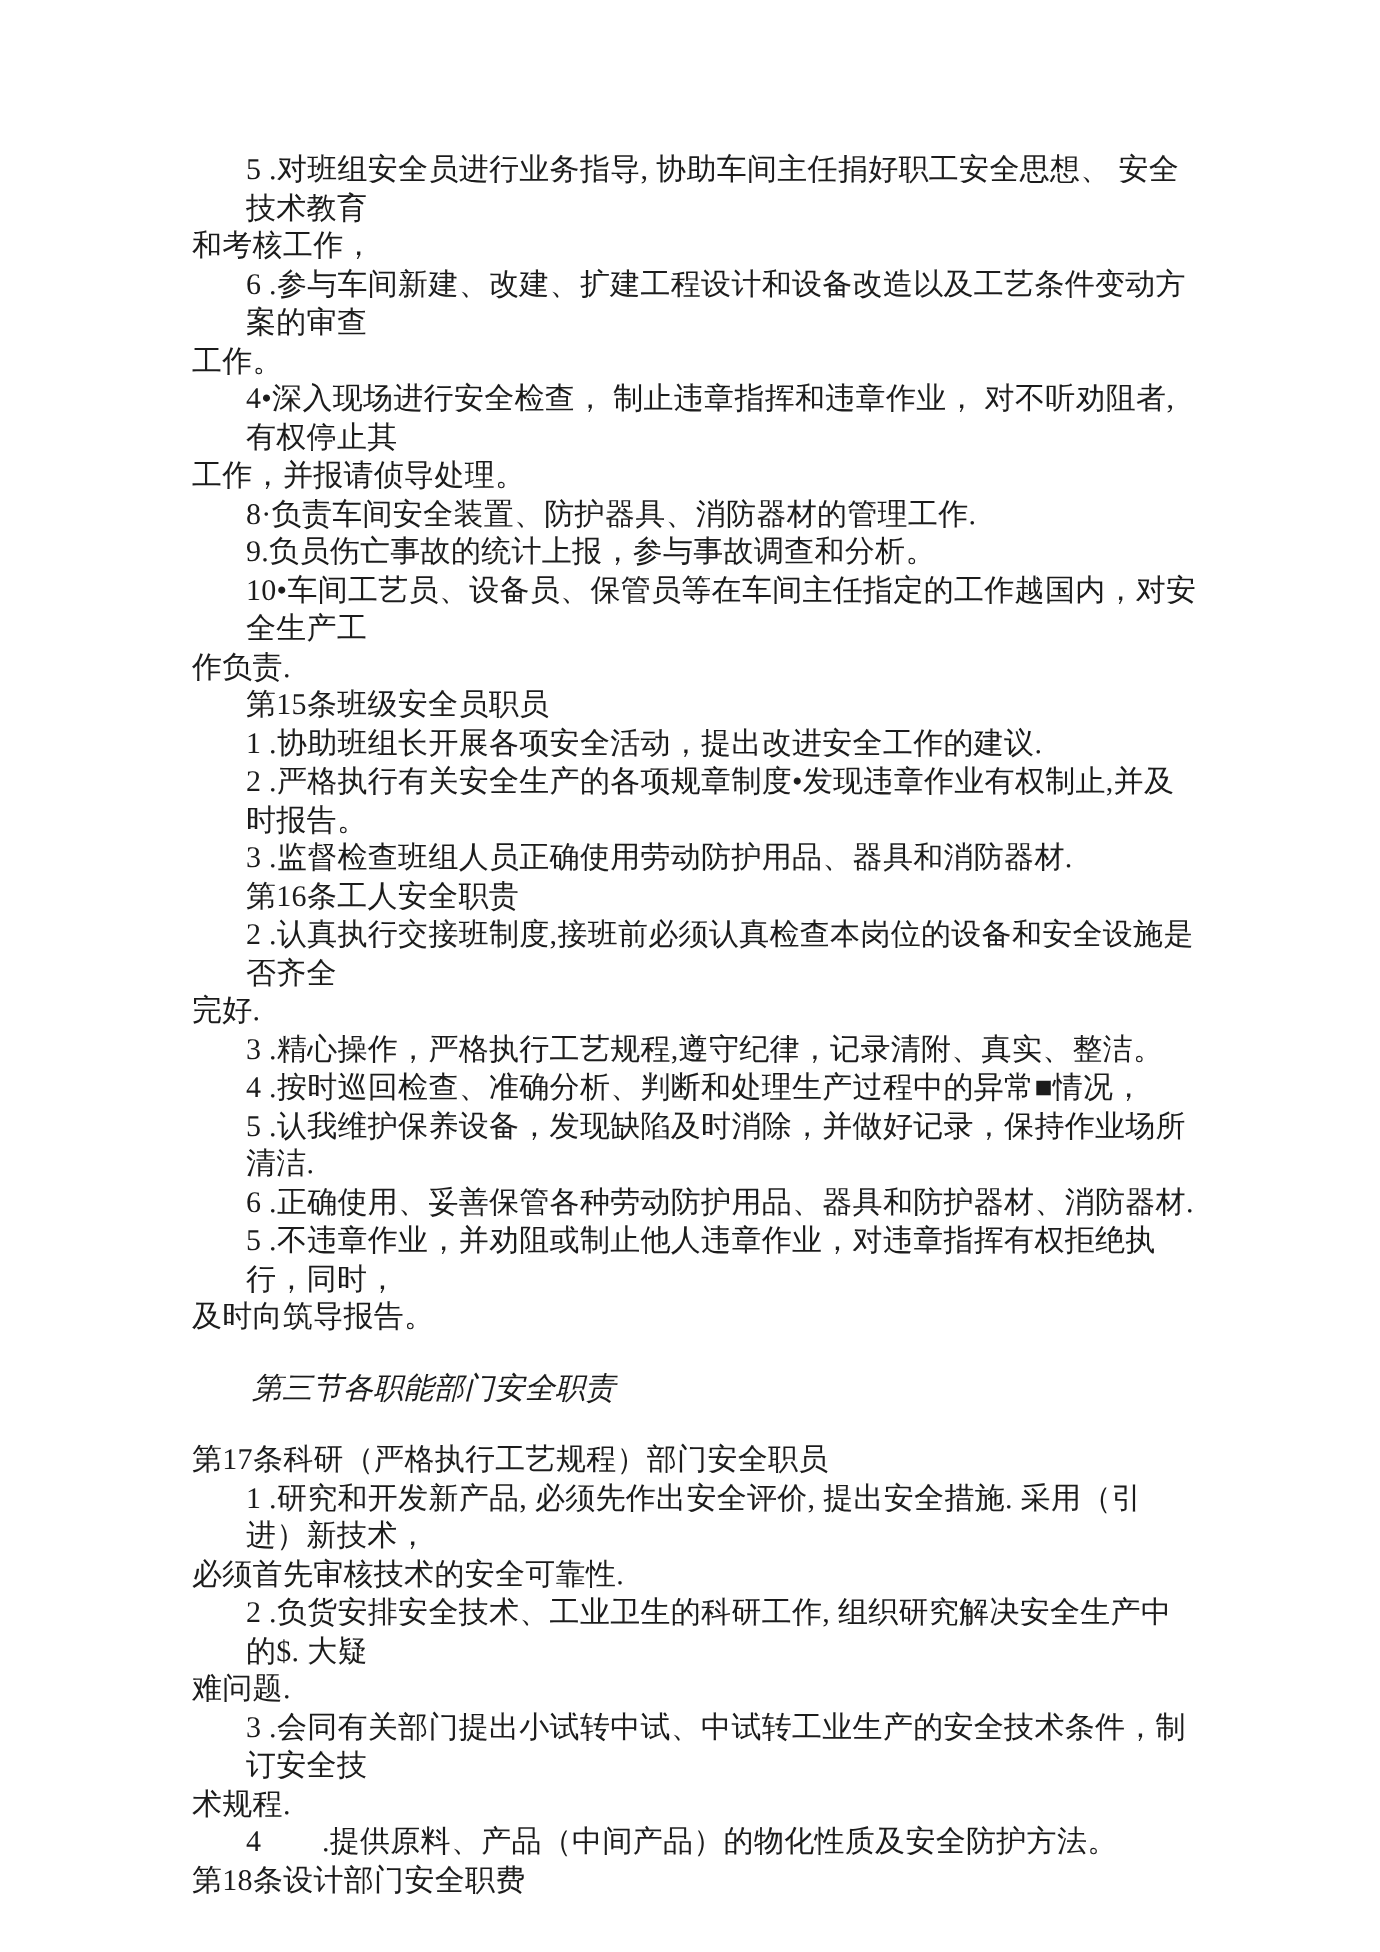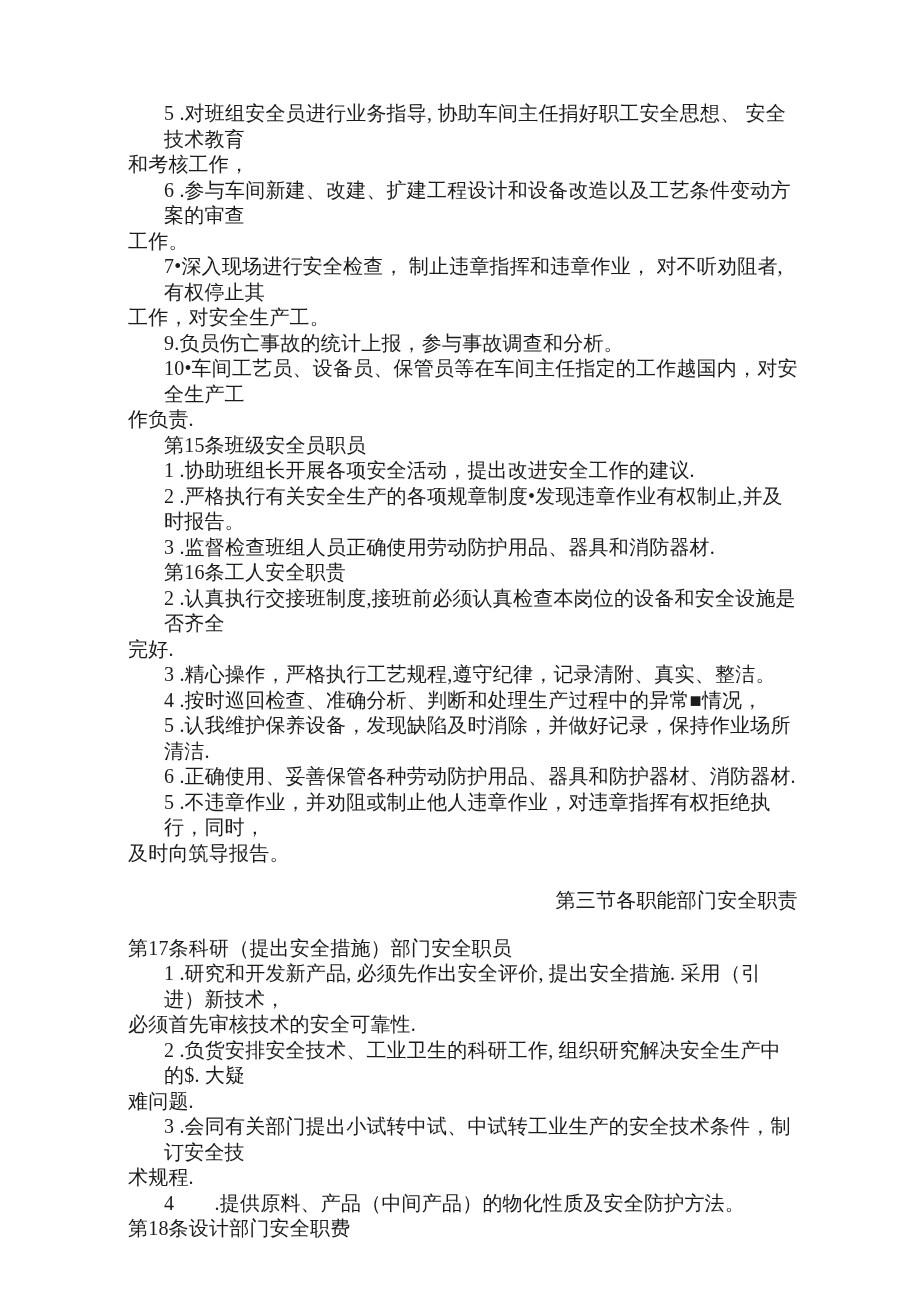--- a/index.html
+++ b/index.html
@@ -27,59 +27,61 @@
     letter-spacing: 0.2px;
   }
   .line {
     white-space: pre-wrap;
     min-height: 25.5px;
   }
   .line.indent {
     padding-left: 36px;
   }
   .line.center {
-    text-align: right;
+    text-align: left;
     padding-left: 40px;
+    font-style: italic;
   }
   .line.gap {
     height: 22px;
     min-height: 22px;
   }
 </style>
 </head>
 <body>
 
 <div class="page">
   <div class="doc" id="doc">
       <div class="line indent">5 .对班组安全员进行业务指导, 协助车间主任捐好职工安全思想、 安全技术教育</div>
       <div class="line plain">和考核工作，</div>
       <div class="line indent">6 .参与车间新建、改建、扩建工程设计和设备改造以及工艺条件变动方案的审查</div>
       <div class="line plain">工作。</div>
-      <div class="line indent">7•深入现场进行安全检查， 制止违章指挥和违章作业， 对不听劝阻者, 有权停止其</div>
-      <div class="line plain">工作，对安全生产工。</div>
+      <div class="line indent">4•深入现场进行安全检查， 制止违章指挥和违章作业， 对不听劝阻者, 有权停止其</div>
+      <div class="line plain">工作，并报请侦导处理。</div>
+      <div class="line indent">8·负责车间安全装置、防护器具、消防器材的管理工作.</div>
       <div class="line indent">9.负员伤亡事故的统计上报，参与事故调查和分析。</div>
       <div class="line indent">10•车间工艺员、设备员、保管员等在车间主任指定的工作越国内，对安全生产工</div>
       <div class="line plain">作负责.</div>
       <div class="line indent">第15条班级安全员职员</div>
       <div class="line indent">1 .协助班组长开展各项安全活动，提出改进安全工作的建议.</div>
       <div class="line indent">2 .严格执行有关安全生产的各项规章制度•发现违章作业有权制止,并及时报告。</div>
       <div class="line indent">3 .监督检查班组人员正确使用劳动防护用品、器具和消防器材.</div>
       <div class="line indent">第16条工人安全职贵</div>
       <div class="line indent">2 .认真执行交接班制度,接班前必须认真检查本岗位的设备和安全设施是否齐全</div>
       <div class="line plain">完好.</div>
       <div class="line indent">3 .精心操作，严格执行工艺规程,遵守纪律，记录清附、真实、整洁。</div>
       <div class="line indent">4 .按时巡回检查、准确分析、判断和处理生产过程中的异常■情况，</div>
       <div class="line indent">5 .认我维护保养设备，发现缺陷及时消除，并做好记录，保持作业场所清洁.</div>
       <div class="line indent">6 .正确使用、妥善保管各种劳动防护用品、器具和防护器材、消防器材.</div>
       <div class="line indent">5 .不违章作业，并劝阻或制止他人违章作业，对违章指挥有权拒绝执行，同时，</div>
       <div class="line plain">及时向筑导报告。</div>
       <div class="line gap"></div>
       <div class="line center">第三节各职能部门安全职责</div>
       <div class="line gap"></div>
-      <div class="line plain">第17条科研（提出安全措施）部门安全职员</div>
+      <div class="line plain">第17条科研（严格执行工艺规程）部门安全职员</div>
       <div class="line indent">1 .研究和开发新产品, 必须先作出安全评价, 提出安全措施. 采用（引进）新技术，</div>
       <div class="line plain">必须首先审核技术的安全可靠性.</div>
       <div class="line indent">2 .负货安排安全技术、工业卫生的科研工作, 组织研究解决安全生产中的$. 大疑</div>
       <div class="line plain">难问题.</div>
       <div class="line indent">3 .会同有关部门提出小试转中试、中试转工业生产的安全技术条件，制订安全技</div>
       <div class="line plain">术规程.</div>
       <div class="line indent">4　　.提供原料、产品（中间产品）的物化性质及安全防护方法。</div>
       <div class="line plain">第18条设计部门安全职费</div>
     </div>
 </div>

